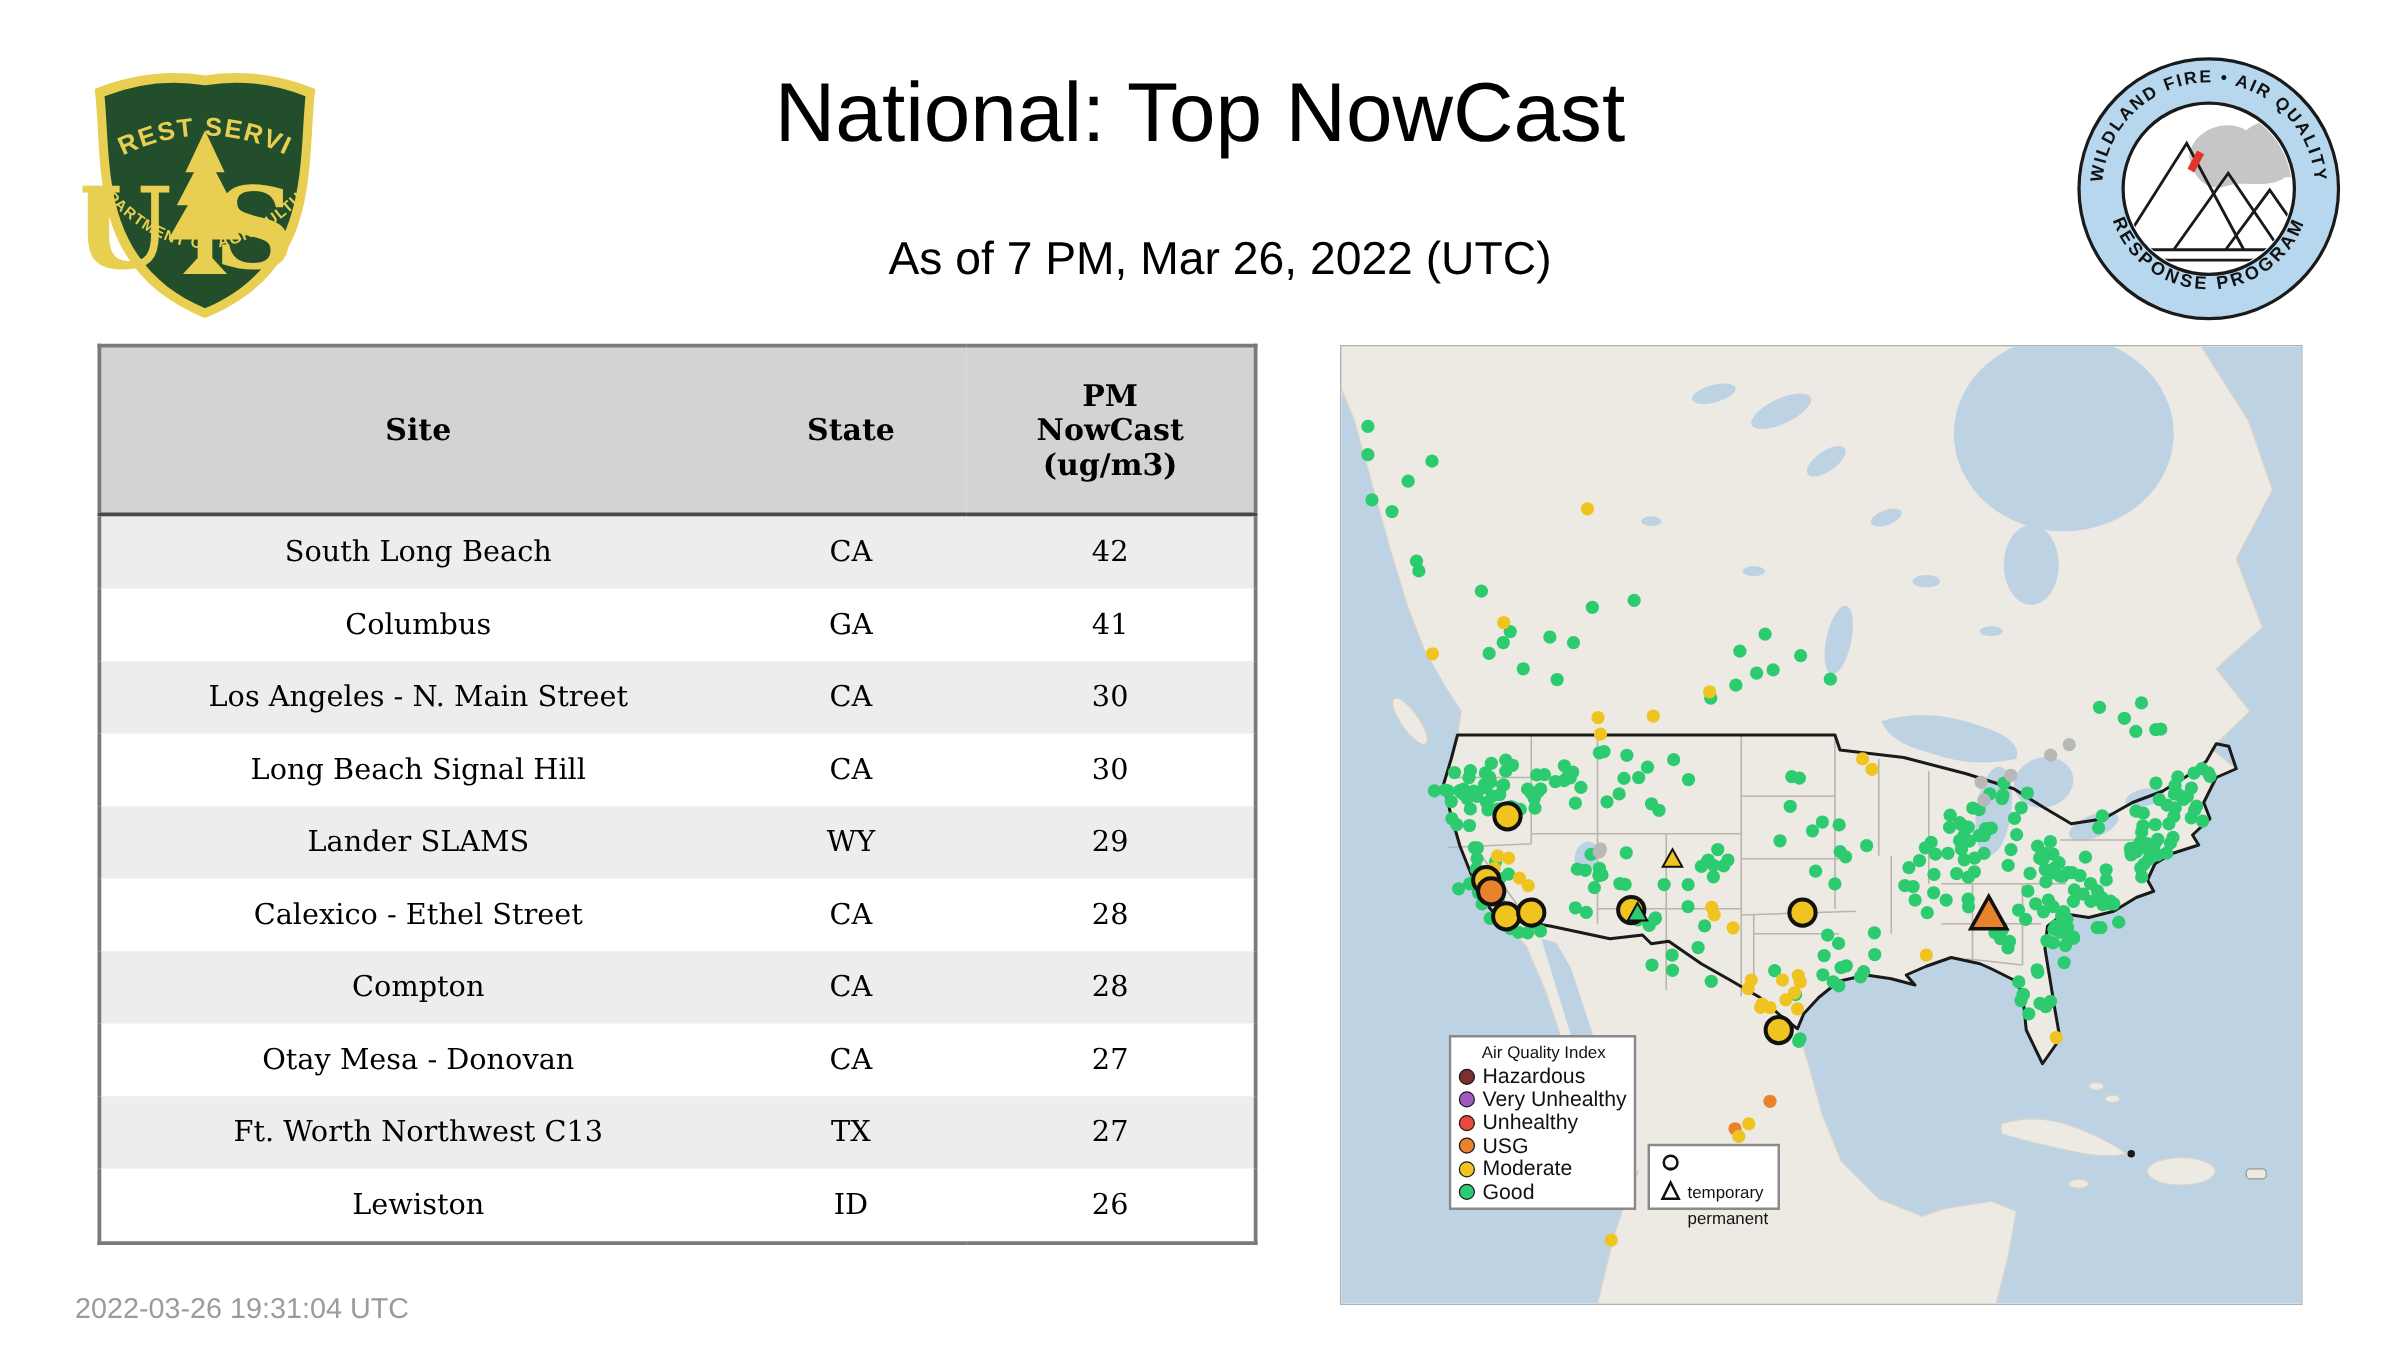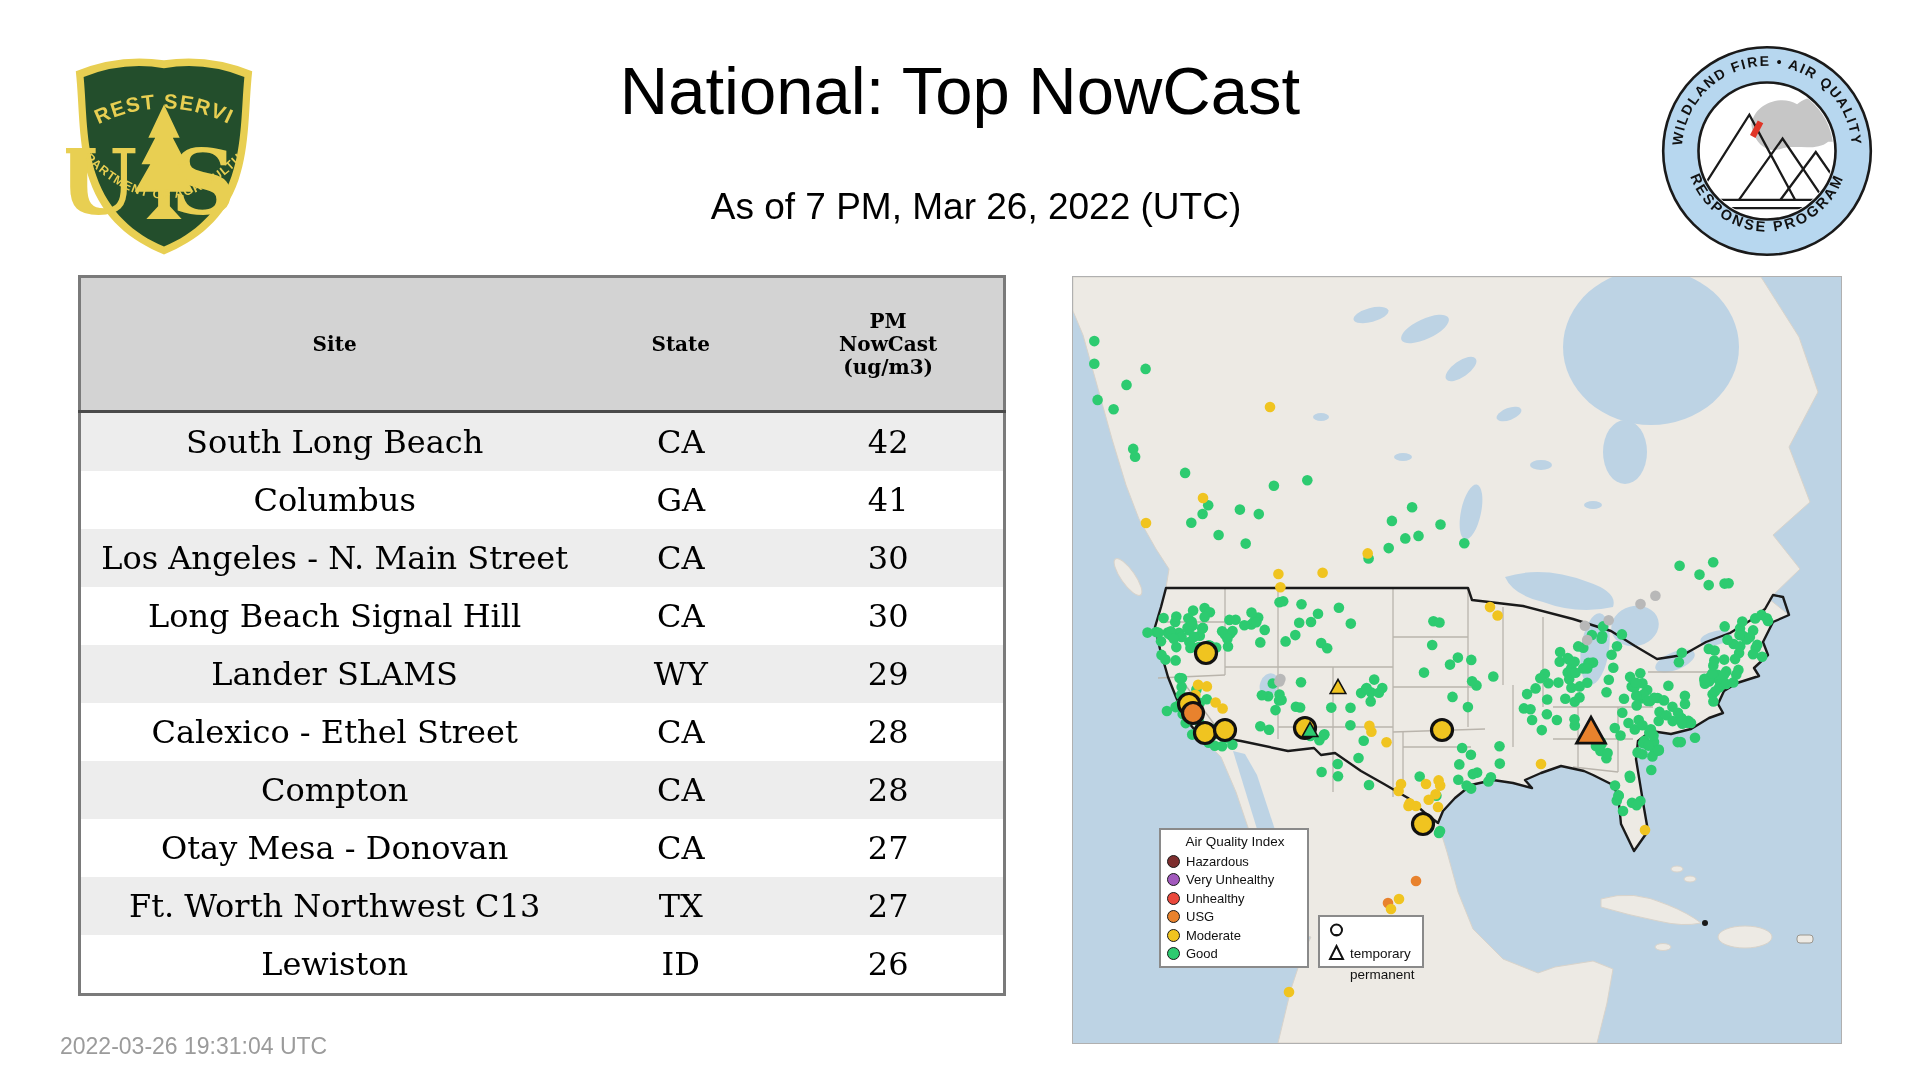--- a/index.html
+++ b/index.html
@@ -11,43 +11,43 @@
   .wf-logo{position:absolute;left:1658px;top:42px;width:218px;height:218px;}
   .page-title{position:absolute;left:0;top:52px;width:1920px;text-align:center;
               font-size:67px;color:#000;letter-spacing:0;}
   .page-subtitle{position:absolute;left:16px;top:186px;width:1920px;text-align:center;
                  font-size:37px;color:#000;}
 
   
   .nowcast-table-wrap{position:absolute;left:78px;top:275px;width:928px;}
   table.nowcast{border-collapse:collapse;width:100%;
                 font-family:"DejaVu Serif","Liberation Serif",serif;color:#000;}
-  table.nowcast thead th{background:#d3d3d3;height:130px;font-size:20px;font-weight:bold;
+  table.nowcast thead th{background:#d3d3d3;height:130px;font-size:24px;font-weight:bold;
                          vertical-align:middle;text-align:center;line-height:1.15;}
   table.nowcast{border:3px solid #7a7a7a;}
   table.nowcast thead tr{border-bottom:3px solid #4a4a4a;}
-  table.nowcast td{height:58px;font-size:32px;text-align:center;vertical-align:middle;padding:0;}
+  table.nowcast td{height:58px;font-size:23px;text-align:center;vertical-align:middle;padding:0;}
   table.nowcast tbody tr:nth-child(odd){background:#ededed;}
   table.nowcast tbody tr:nth-child(even){background:#ffffff;}
   .col-site{width:55%;}
   .col-state{width:20%;}
   .col-pm{width:25%;white-space:pre-line;}
 
   
   .map-wrap{position:absolute;left:1072px;top:276px;width:768px;height:766px;
             border:1px solid #b0b0b0;box-sizing:content-box;}
   .map-wrap svg{display:block;}
   .map-legend{position:absolute;left:86px;top:551px;width:150px;height:140px;
               background:#fff;border:2px solid #8a8a8a;box-sizing:border-box;
               padding:3px 0 0 6px;}
   .map-legend .lg-title{font-size:13.5px;color:#111;text-align:center;margin:1px 4px 3px 0;}
   .lg-item{display:flex;align-items:center;height:18.5px;}
   .lg-dot{width:13px;height:13px;border-radius:50%;border:1.5px solid #1a1a1a;
           margin-right:6px;flex:none;box-sizing:border-box;}
-  .lg-label{font-size:13px;color:#111;white-space:nowrap;}
+  .lg-label{font-size:17px;color:#111;white-space:nowrap;}
   .marker-legend{position:absolute;left:245px;top:638px;width:106px;height:53px;
                  background:#fff;border:2px solid #8a8a8a;box-sizing:border-box;
                  padding:4px 0 0 8px;}
   .mk-item{display:flex;align-items:center;height:21px;}
   .mk-glyph{width:17px;height:17px;margin-right:5px;flex:none;}
   .mk-label{font-size:13.5px;color:#111;margin-top:44px;}
 
   .footer-ts{position:absolute;left:60px;top:1033px;font-size:23px;color:#9b9b9b;}
 </style>
 </head>

